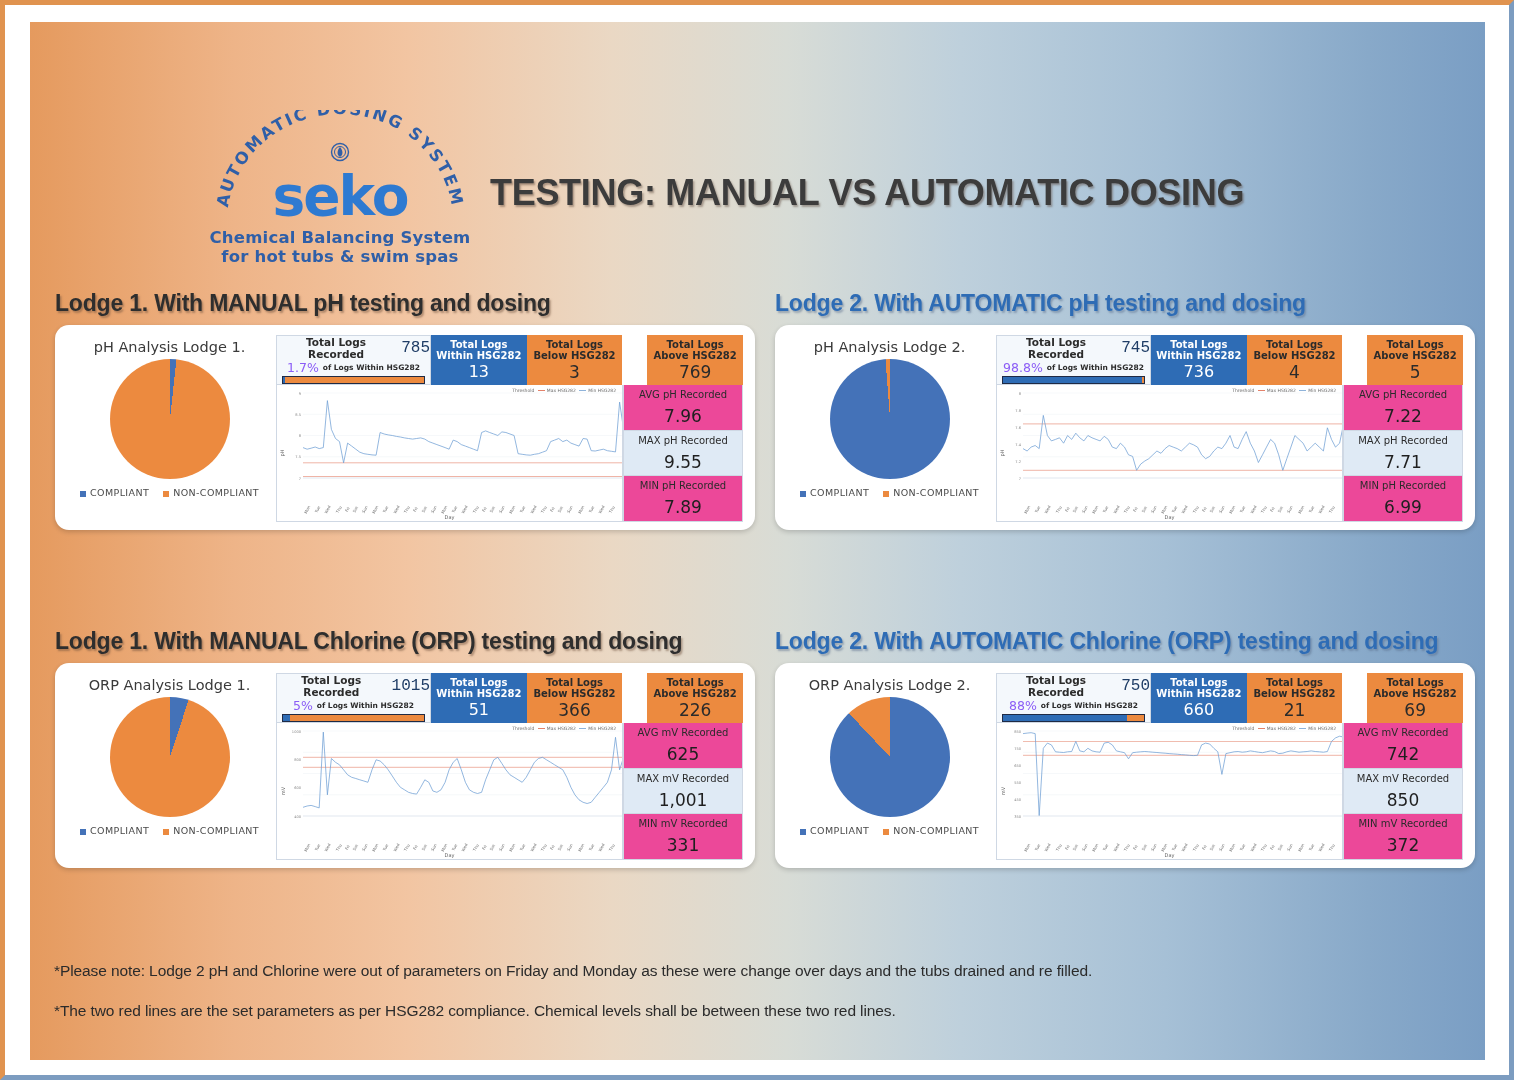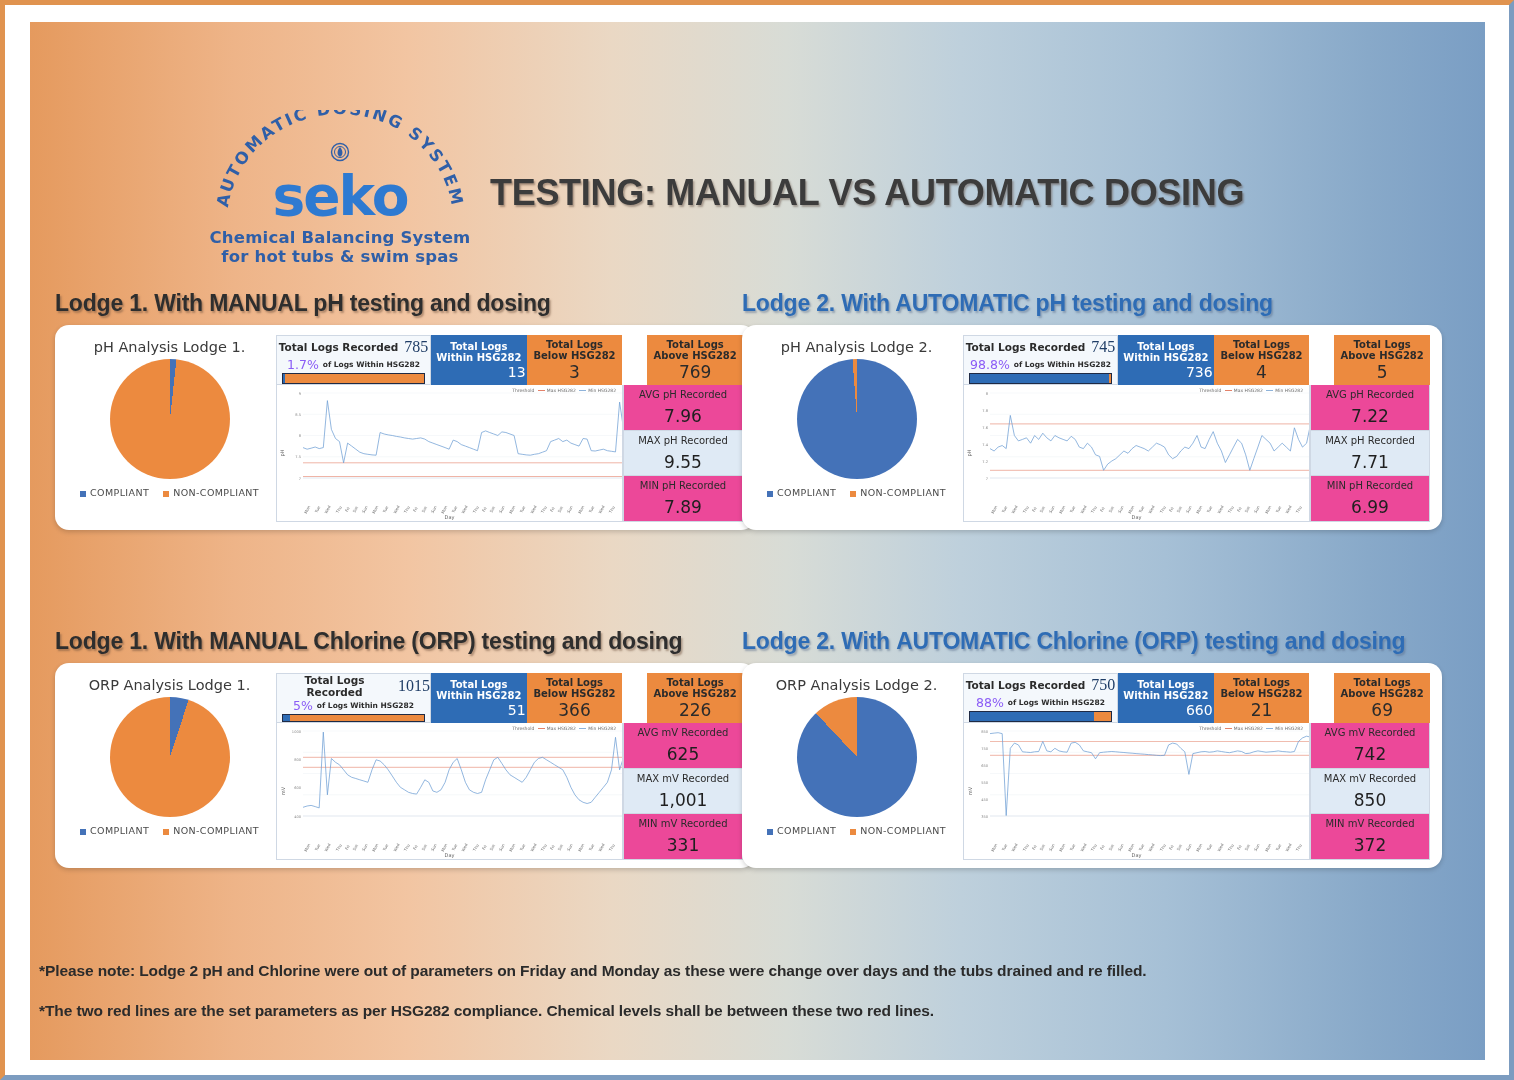--- a/index.html
+++ b/index.html
@@ -65,21 +65,21 @@
   }
 
   
   .grid {
     position: absolute; left: 0; top: 268px;
     width: 1455px;
   }
   .row { position: relative; height: 338px; }
   .section { position: absolute; top: 0; width: 700px; }
   .section.left  { left: 25px; }
-  .section.right { left: 712px; }
+  .section.right { left: 745px; }
 
   .sec-title {
     font-size: 23px; font-weight: bold; letter-spacing: -0.2px;
     white-space: nowrap;
     margin-bottom: 8px;
     font-family: "Liberation Sans", sans-serif;
   }
   .sec-title.dark  { color: #2e2e2e; text-shadow: 1.5px 1.5px 2px rgba(110,80,60,.5); }
   .sec-title.blue  { color: #2e6cb5; text-shadow: 1.5px 1.5px 2px rgba(90,110,140,.5); }
   .sec-title .strong { font-weight: 900; }
@@ -128,36 +128,36 @@
   }
   .kpi-label { font-size: 10px; font-weight: bold; font-family: "DejaVu Sans", sans-serif; }
   .kpi-value { font-size: 17px; font-family: "DejaVu Sans", sans-serif; margin-top: 1px; }
 
   .kpi.total { flex: 0 0 155px; background: #f4f8fc; padding: 0; justify-content: flex-start; }
   .total-row1 {
     display: flex; align-items: center; justify-content: center; gap: 6px;
     height: 25px; color: #2b2b2b;
   }
   .total-row1 .lbl { font-size: 10.5px; font-weight: bold; font-family:"DejaVu Sans",sans-serif; }
-  .total-row1 .val { font-size: 16px; color: #1f3d66; font-family:Liberation Serif, serif; }
+  .total-row1 .val { font-size: 16px; color: #1f3d66; font-family:Liberation Mono, monospace; }
   .total-row2 {
     height: 15px; display: flex; align-items: center; justify-content: center; gap: 4px;
   }
   .total-row2 .pct { font-size: 12.5px; color: #8b5cf6; font-family:"DejaVu Sans",sans-serif;}
   .total-row2 .cap { font-size: 7.5px; font-weight: bold; color: #2b2b2b; font-family:"DejaVu Sans",sans-serif;}
   .bar-outer {
     margin: 1px 5px 0 5px; height: 12px; border: 1.3px solid #1f2a44;
     background: #ec8a3f; display: flex;
   }
   .bar-inner { background: #2e6cb5; height: 100%; }
 
   .kpi.within { flex: 1; background: #2e6cb5; color: #ffffff; border-color: #2e6cb5; }
   .kpi.below  { flex: 1; background: #ec8a3f; color: #2b2b2b; border-color: #ec8a3f; }
   .kpi.above  { flex: 1; background: #ec8a3f; color: #2b2b2b; border-color: #ec8a3f; margin-left: 25px; }
-  .kpi.within .kpi-value { font-size: 14px; text-align: right; }
+  .kpi.within .kpi-value { font-size: 16px; }
 
   .dash-bottom { flex: 1; display: flex; }
   .chart-wrap {
     flex: 1; border: 1px solid #cfd8e4; border-top: none;
     background: #ffffff; position: relative; overflow: hidden;
   }
   .chart-legend {
     position: absolute; right: 6px; top: 3px;
     font-size: 4.5px; color: #6a6a6a; white-space: nowrap;
     font-family: "DejaVu Sans", sans-serif;
@@ -189,21 +189,21 @@
   .stat {
     flex: 1; border: 1px solid #cfd8e4; border-top: none;
     display: flex; flex-direction: column; align-items: center; justify-content: center;
     background: #ec4899;
   }
   .stat.alt { background: #dfeaf5; }
   .stat-label { font-size: 10px; color: #2b2b2b; font-family:"DejaVu Sans",sans-serif; }
   .stat-value { font-size: 17px; color: #1f1f1f; font-family:"DejaVu Sans",sans-serif; margin-top: 6px;}
 
   
-  .notes { position: absolute; left: 9px; top: 940px; width: 1200px; font-weight: bold; }
+  .notes { position: absolute; left: 24px; top: 940px; width: 1200px; }
   .note {
     font-size: 15.5px; color: #2b2b2b; margin-bottom: 22px;
     font-family: "Liberation Sans", sans-serif; letter-spacing: -0.1px;
   }
 </style>
 </head>
 <body>
 
 <div class="poster">
 

